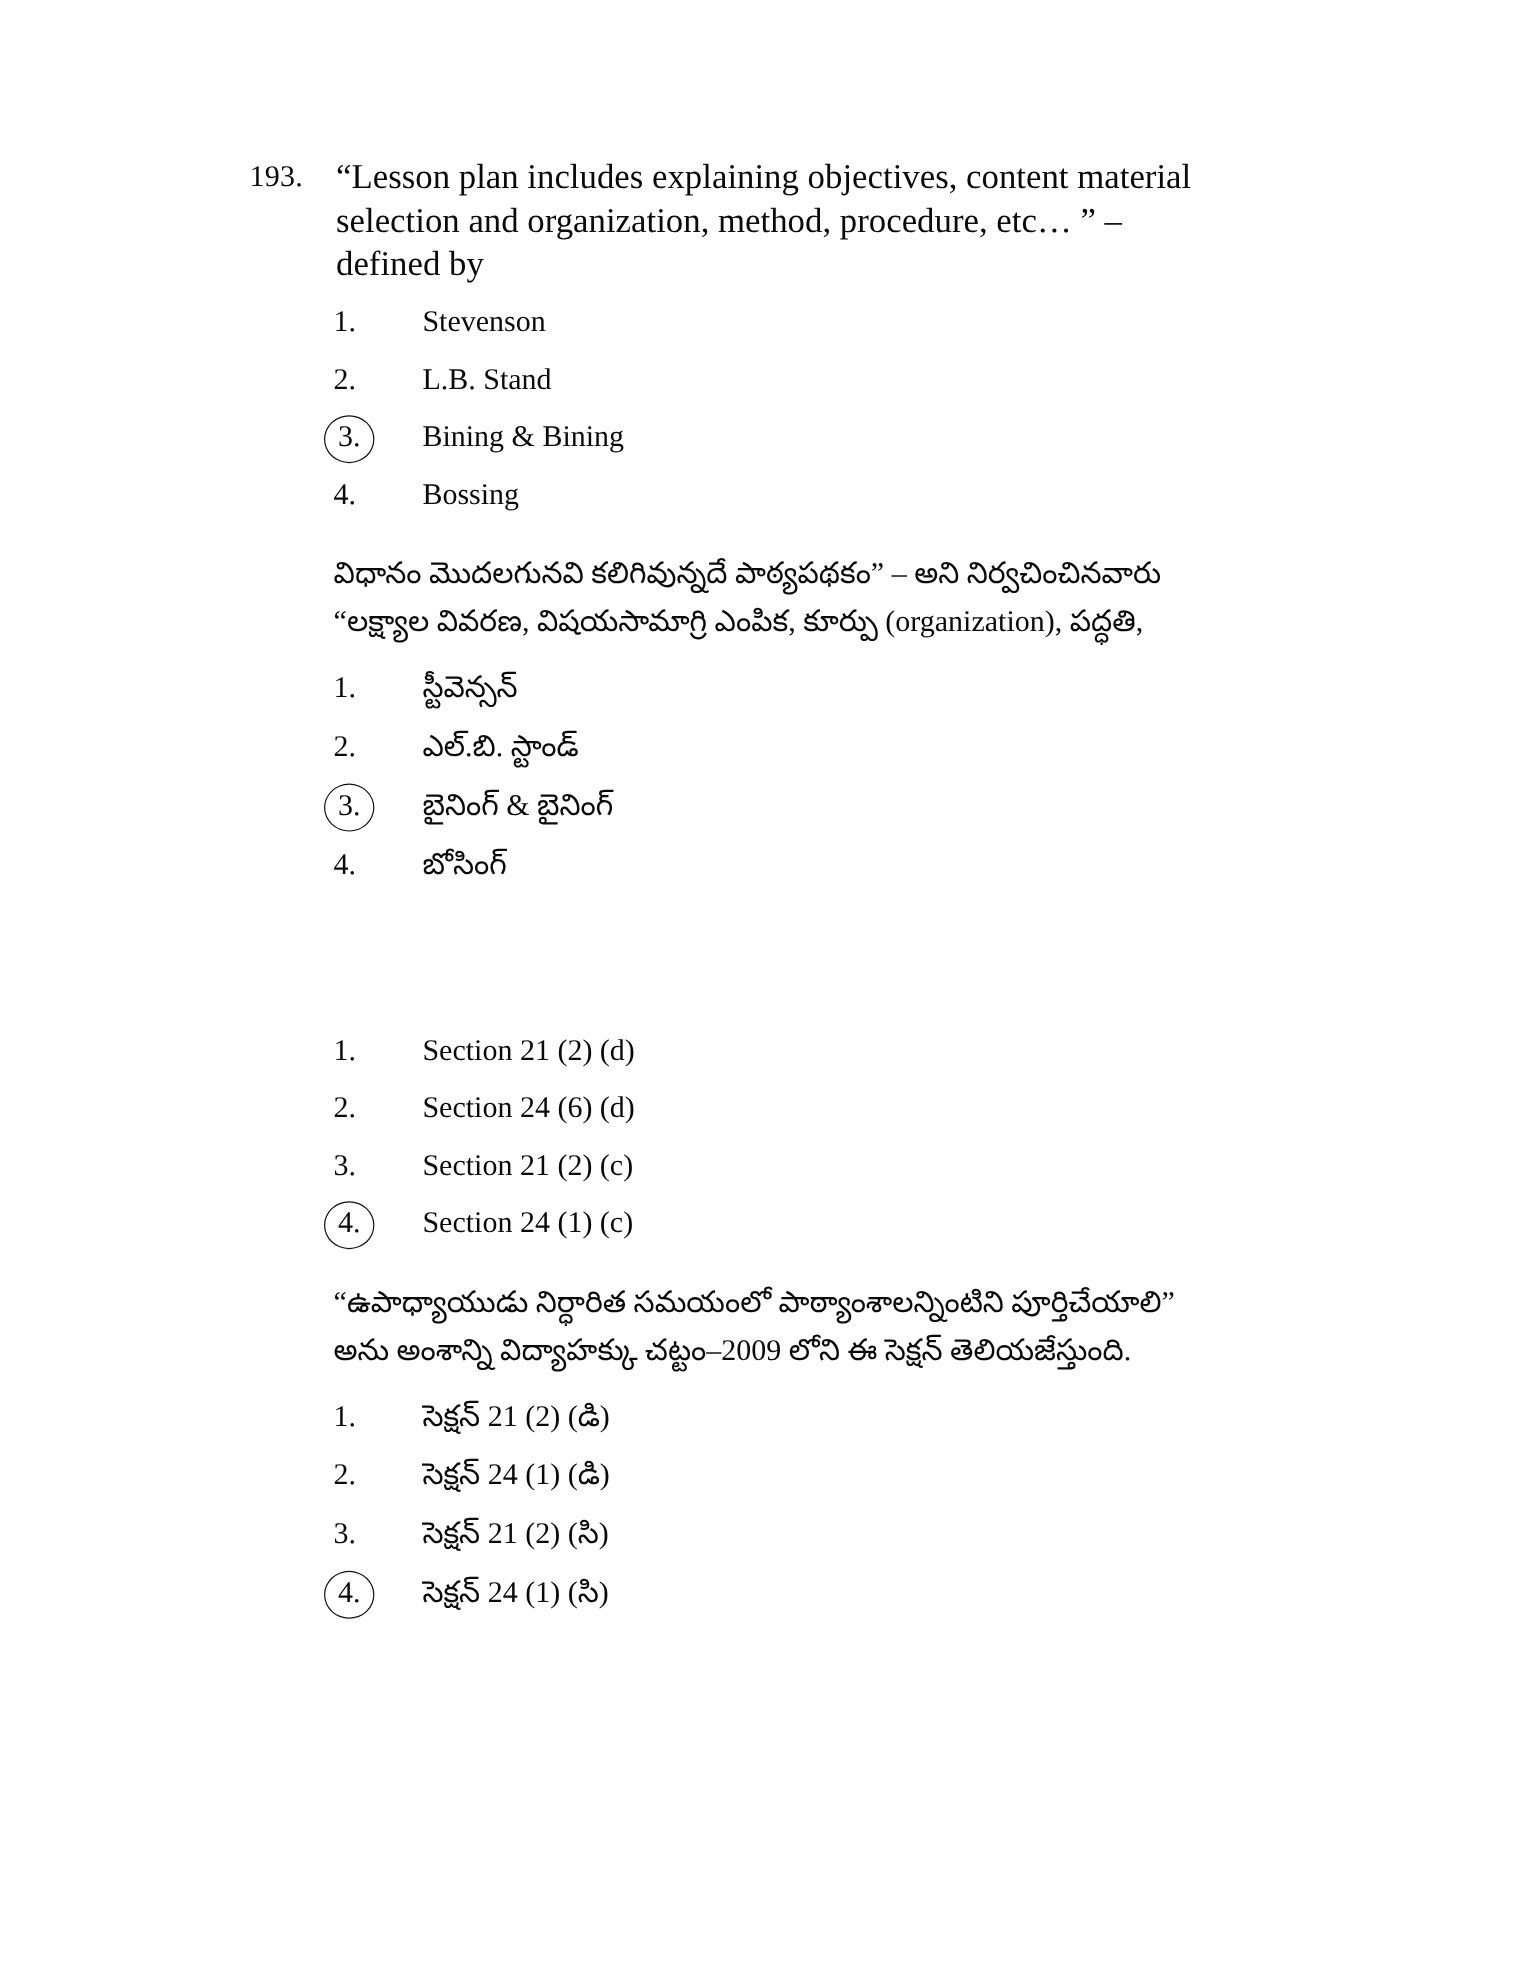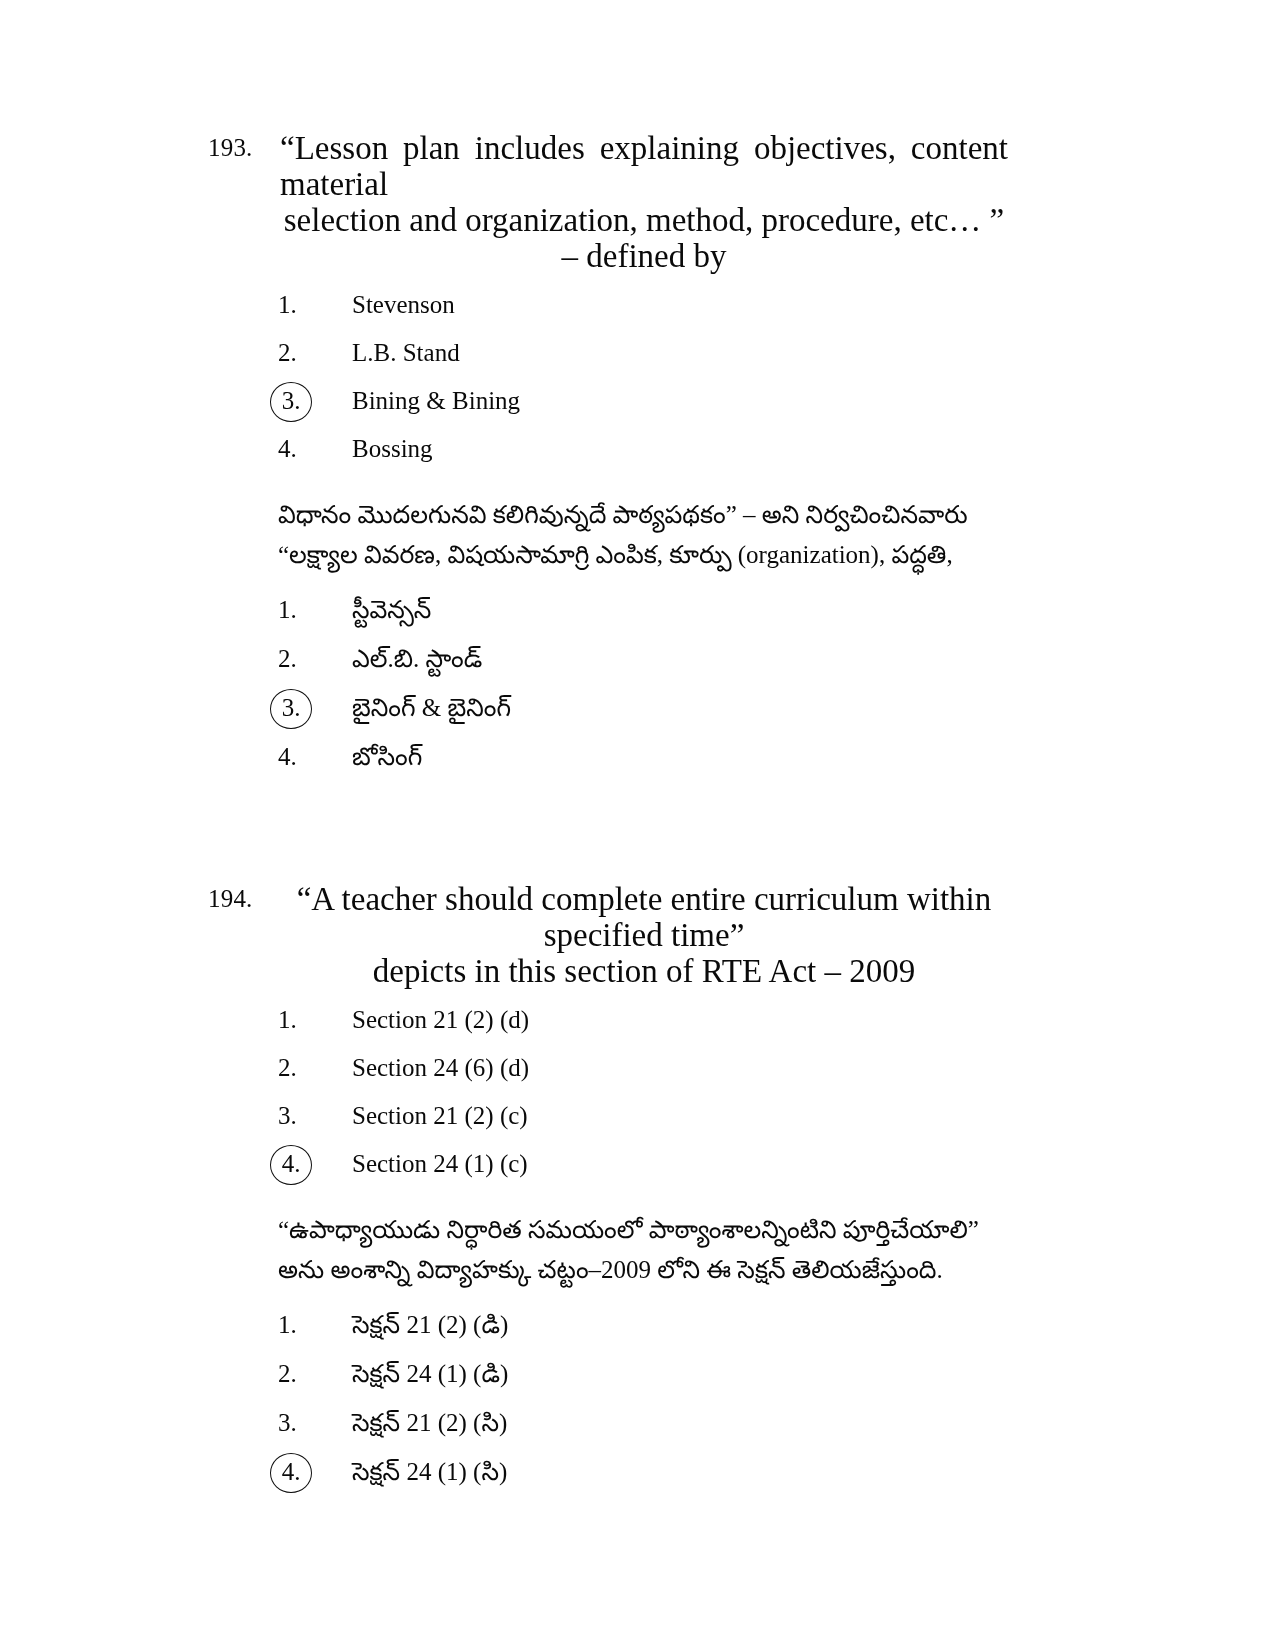--- a/index.html
+++ b/index.html
@@ -39,29 +39,29 @@
   }
   .q-num {
     width: 72px;
     flex: 0 0 72px;
     font-size: 25px;
     line-height: 36px;
     letter-spacing: 0.2px;
   }
   .q-stem {
     flex: 1 1 auto;
-    font-size: 33px;
+    font-size: 29px;
     line-height: 36px;
   }
   .q-stem .just {
     text-align: justify;
     text-align-last: left;
   }
   .q-stem .plain {
-    text-align: center;
+    text-align: left;
   }
 
   
   .options {
     margin-top: 14px;
   }
   .opt {
     display: flex;
     align-items: flex-start;
     min-height: 33px;
@@ -199,27 +199,20 @@
               <span class="mk">4.</span>
             </div>
           <div class="opt-text">బోసింగ్</div>
         </div>
       </div>
     </div>
 
     <div class="gap"></div>
 
     <div class="question">
-      <div class="q-head">
-        <div class="q-num">194.</div>
-        <div class="q-stem">
-          <div class="plain">“A teacher should complete entire curriculum within specified time”</div>
-          <div class="plain">depicts in this section of RTE Act – 2009</div>
-        </div>
-      </div>
 
       <div class="options">
         <div class="opt">
           <div class="opt-marker">
               <span class="mk">1.</span>
             </div>
           <div class="opt-text">Section 21 (2) (d)</div>
         </div>
         <div class="opt">
           <div class="opt-marker">

